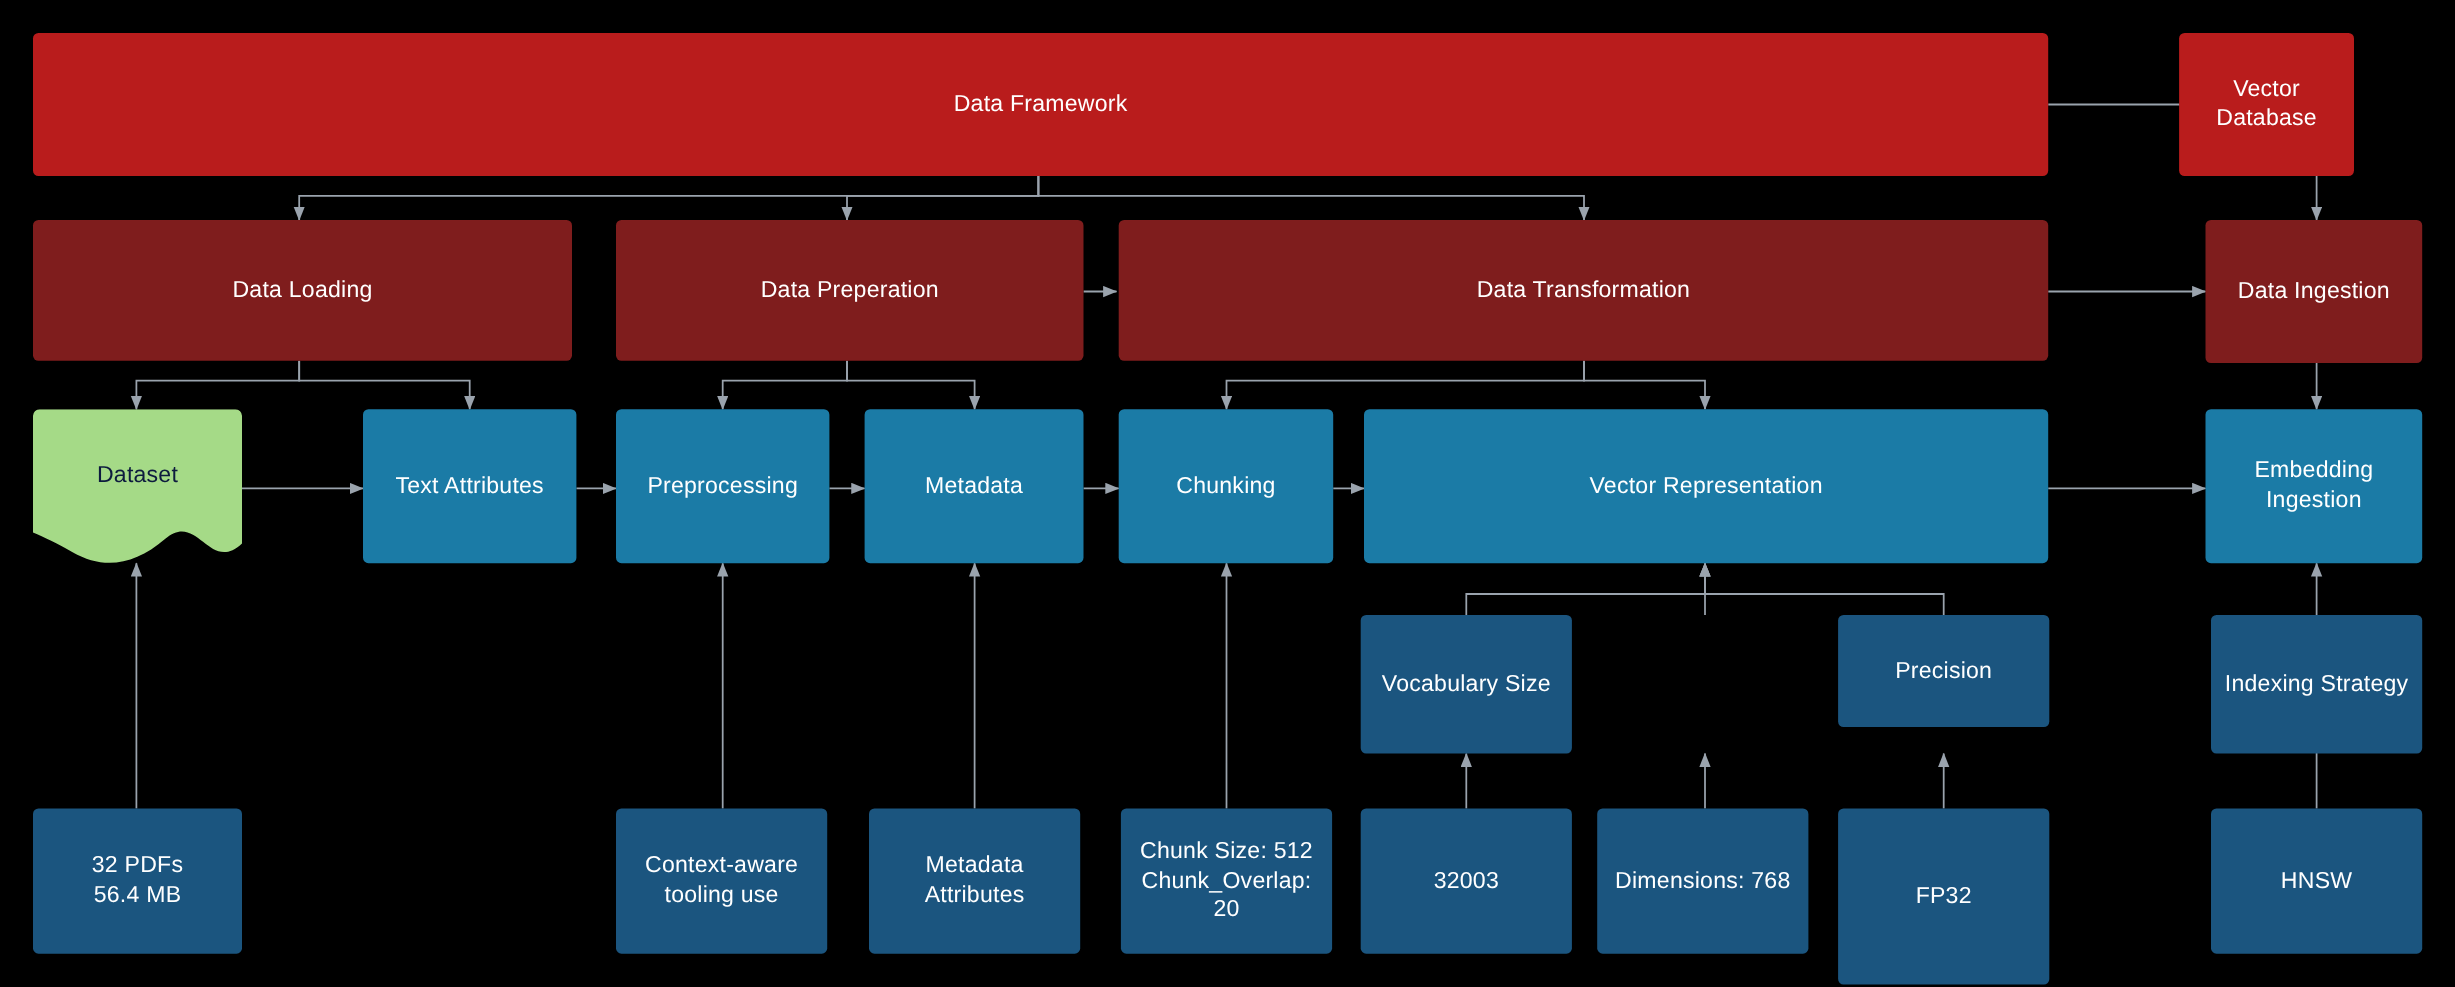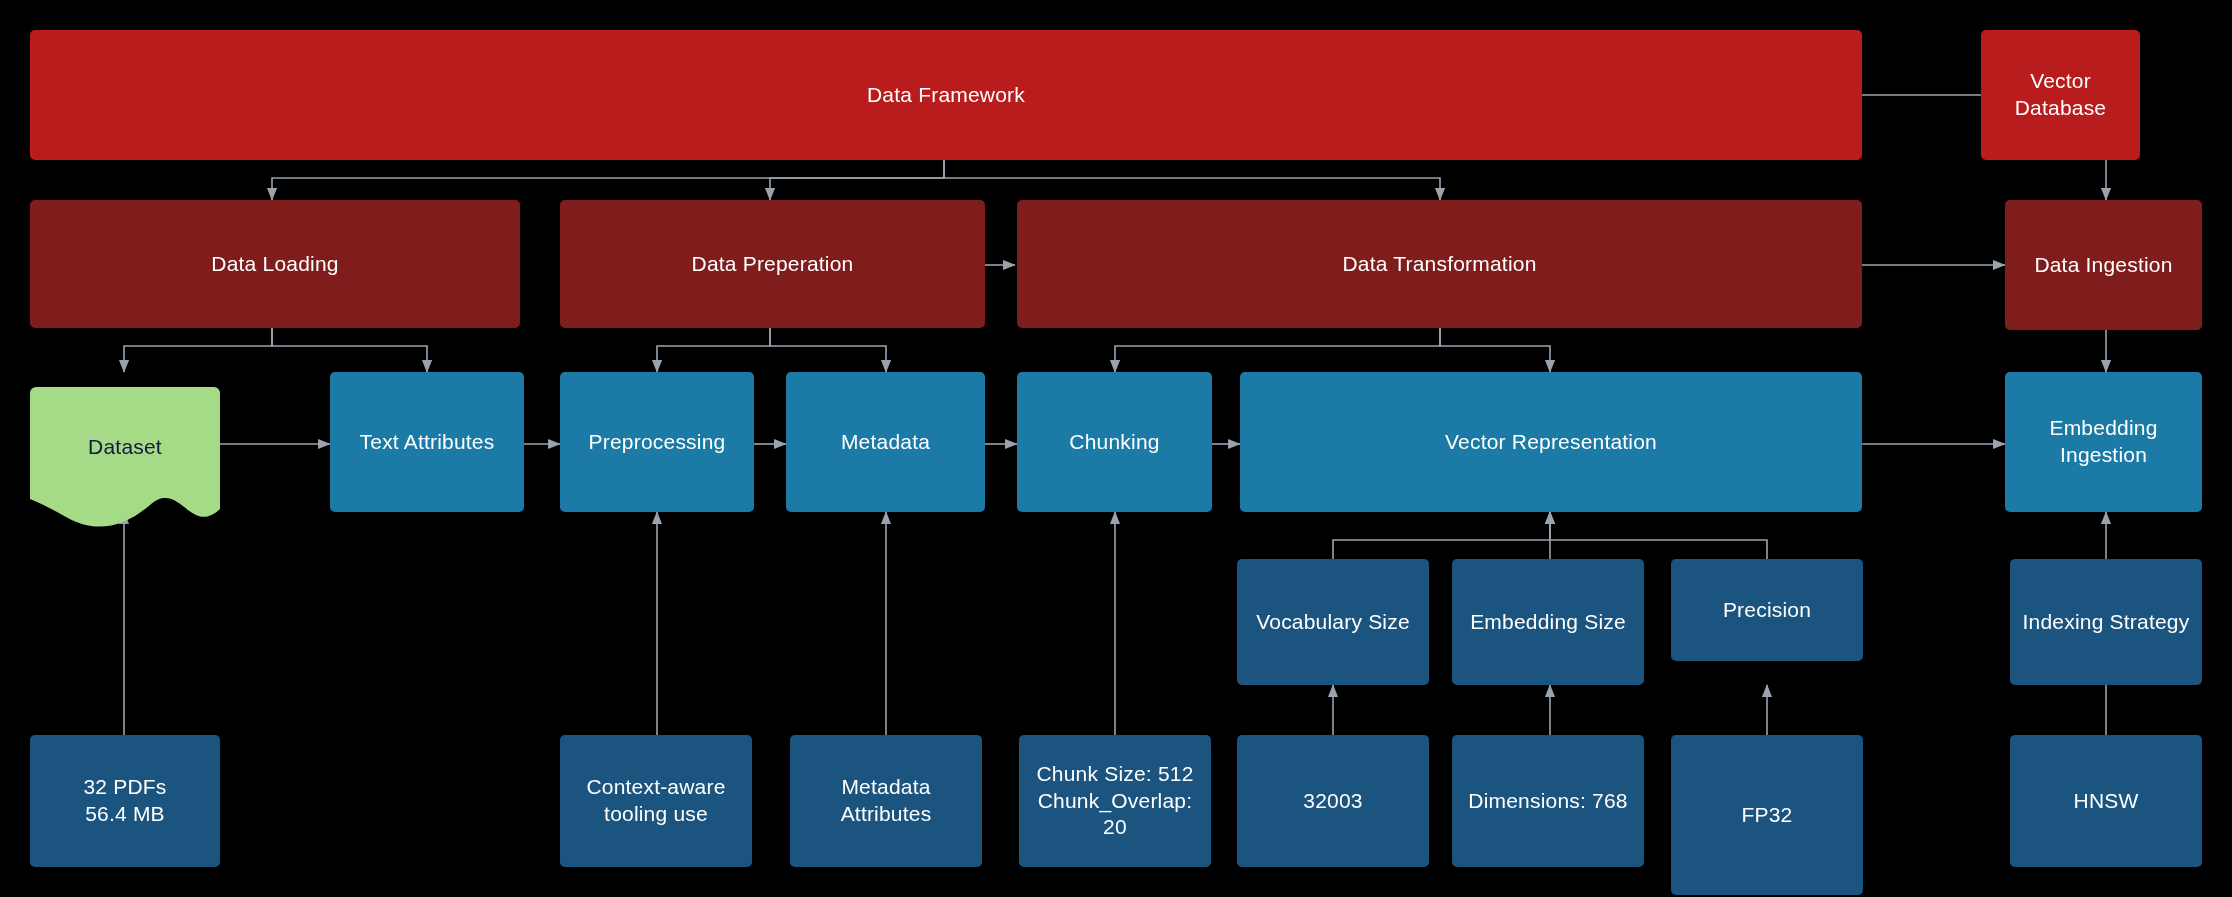--- a/index.html
+++ b/index.html
@@ -8,21 +8,21 @@
   #stage{position:relative;width:2232px;height:897px;background:#000;}
   svg#wires{position:absolute;left:0;top:0;width:2232px;height:897px;pointer-events:none;}
   .node{position:absolute;box-sizing:border-box;display:flex;align-items:center;
         justify-content:center;text-align:center;color:#ffffff;
         font-size:21px;line-height:1.28;border-radius:5px;padding:4px 8px;
         white-space:pre-line;letter-spacing:.2px;}
   .lvl1{background:#b91c1c;}
   .lvl2{background:#7f1d1d;}
   .lvl3{background:#1b7ba6;}
   .lvl4{background:#1b557f;}
-  .doc-wrap{position:absolute;margin-top:15px;}
+  .doc-wrap{position:absolute;}
   .doc-wrap svg{display:block;}
   .doc-label{position:absolute;left:0;right:0;text-align:center;color:#0d1b3e;
              font-size:21px;letter-spacing:.2px;}
 </style>
 </head>
 <body>
 
 <div id="stage">
 
   <svg id="wires" viewBox="0 0 2232 897" xmlns="http://www.w3.org/2000/svg">
@@ -108,21 +108,20 @@
   <div class="node lvl3" style="left:786px;top:372px;width:199px;height:140px;">Metadata</div>
 
   <div class="node lvl3" style="left:1017px;top:372px;width:195px;height:140px;">Chunking</div>
 
   <div class="node lvl3" style="left:1240px;top:372px;width:622px;height:140px;">Vector Representation</div>
 
   <div class="node lvl3" style="left:2005px;top:372px;width:197px;height:140px;">Embedding Ingestion</div>
 
   <div class="node lvl4" style="left:1237px;top:559px;width:192px;height:126px;">Vocabulary Size</div>
 
-  <div class="node lvl4" style="left:1452px;top:559px;width:192px;height:126px;">Embedding Size</div>
 
   <div class="node lvl4" style="left:1671px;top:559px;width:192px;height:102px;">Precision</div>
 
   <div class="node lvl4" style="left:2010px;top:559px;width:192px;height:126px;">Indexing Strategy</div>
 
   <div class="node lvl4" style="left:30px;top:735px;width:190px;height:132px;">32 PDFs
 56.4 MB</div>
 
   <div class="node lvl4" style="left:560px;top:735px;width:192px;height:132px;">Context-aware
 tooling use</div>

